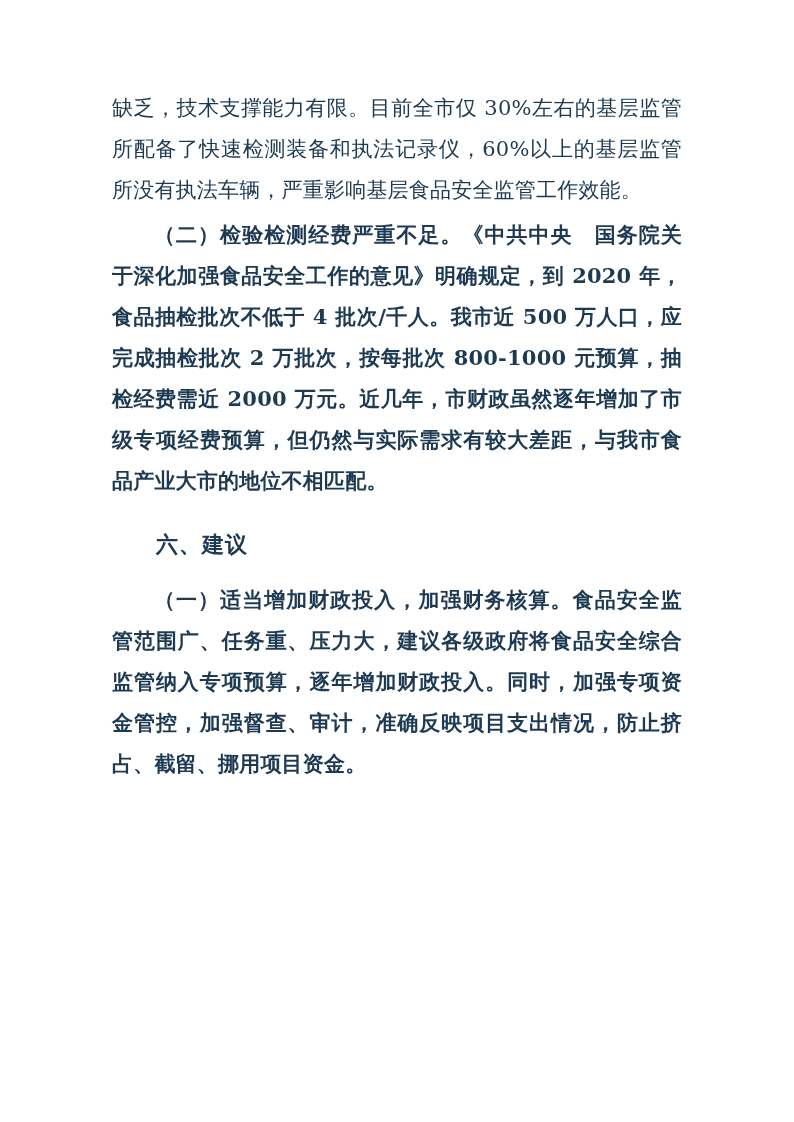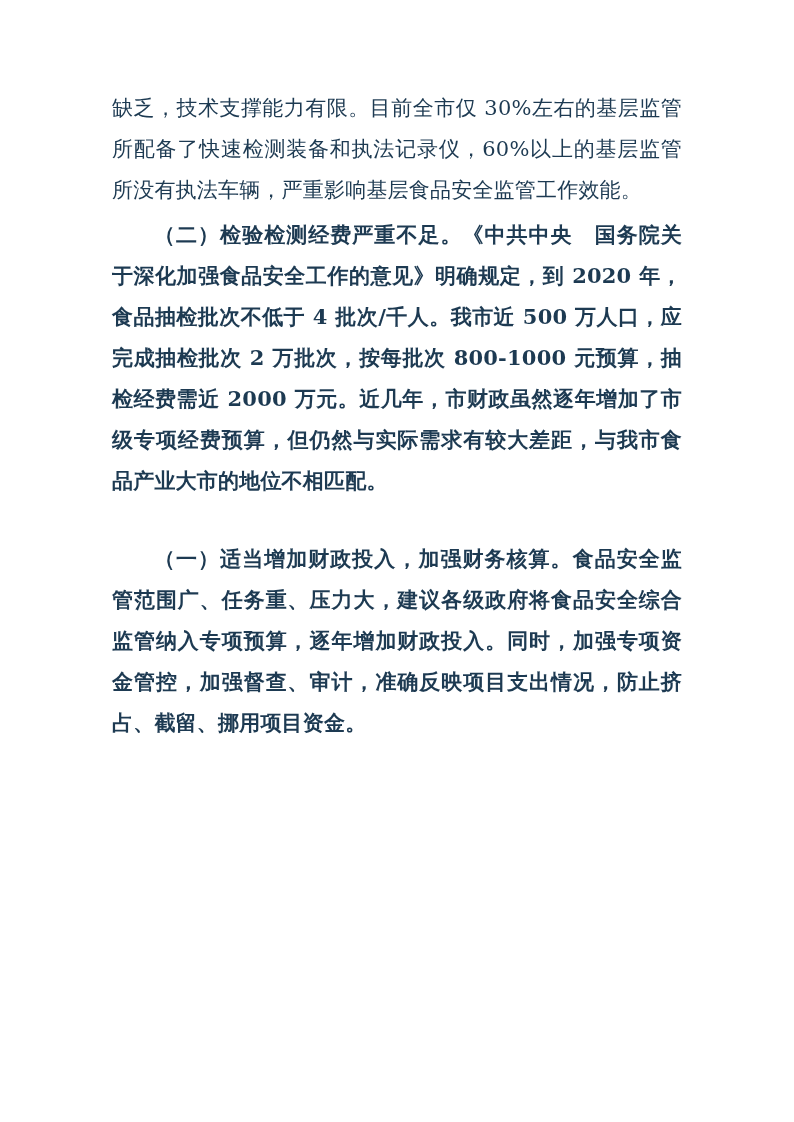--- a/index.html
+++ b/index.html
@@ -60,19 +60,20 @@
 
     <div class="gap-small"></div>
 
     <p class="para indent">（二）检验检测经费严重不足。《中共中央　国务院关于深化加强食品安全工作的意见》明确规定，到 2020 年，食品抽检批次不低于 4 批次/千人。我市近 500 万人口，应完成抽检批次 2 万批次，按每批次 800-1000 元预算，抽检经费需近 2000 万元。近几年，市财政虽然逐年增加了市级专项经费预算，但仍然与实际需求有较大差距，与我市食品产业大市的地位不相匹配。</p>
 
     <div class="gap-small"></div>
 
 
     <div class="gap-heading-top"></div>
 
+    <p class="heading">六、建议</p>
 
     <div class="gap-heading-bottom"></div>
 
     <p class="para indent">（一）适当增加财政投入，加强财务核算。食品安全监管范围广、任务重、压力大，建议各级政府将食品安全综合监管纳入专项预算，逐年增加财政投入。同时，加强专项资金管控，加强督查、审计，准确反映项目支出情况，防止挤占、截留、挪用项目资金。</p>
 
   </div>
 </div>
 
 </body></html>

